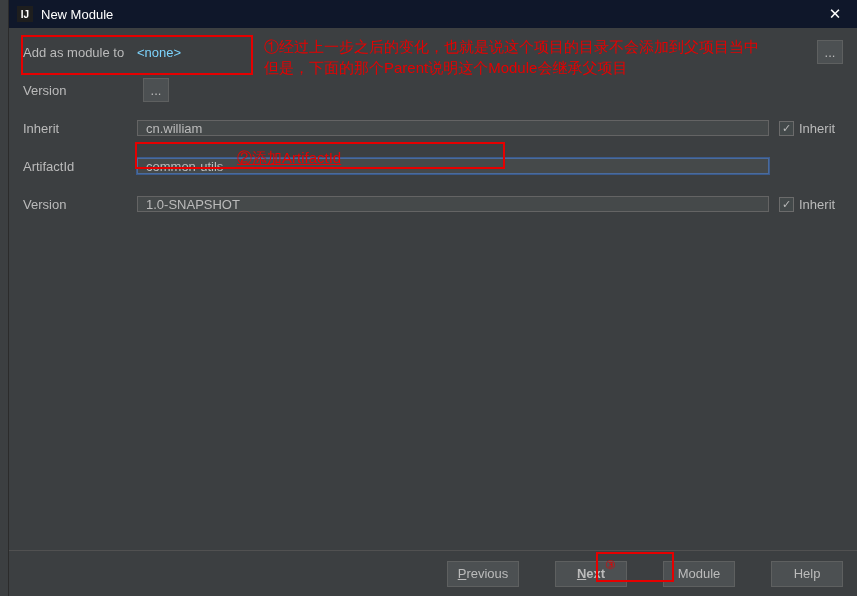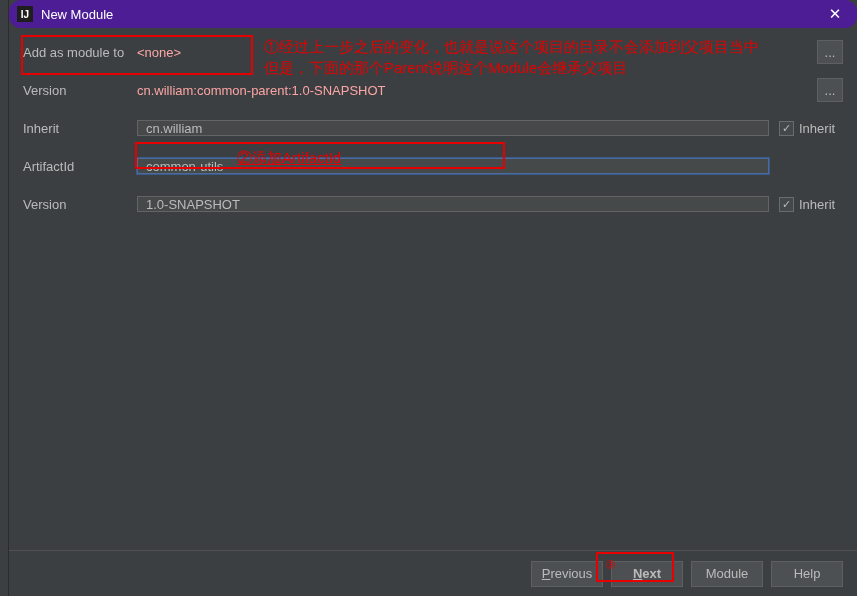--- a/index.html
+++ b/index.html
@@ -14,44 +14,44 @@
     .left-edge {
       position: absolute; left: 0; top: 0; width: 8px; height: 596px;
       background: #3c3f41;
     }
     .dialog {
       position: absolute; left: 8px; top: 0; width: 849px; height: 596px;
       background: #3c3f41;
       border-left: 1px solid #2b2b2b;
     }
     .titlebar {
-      height: 28px; background: #4c1d95;
+      height: 28px; background: #0f172a;
       display: flex; align-items: center; padding: 0 8px;
-      color: #ffffff; font-size: 13px; border-radius: 12px;
+      color: #ffffff; font-size: 13px;
     }
     .titlebar .app-icon {
       width: 16px; height: 16px; background: #1e1e1e; margin-right: 8px;
       display: flex; align-items: center; justify-content: center;
       font-size: 10px; font-weight: bold; color: #fff;
     }
     .titlebar .title { flex: 1; }
     .titlebar .close-btn {
       width: 28px; height: 28px; display: flex; align-items: center; justify-content: center;
       cursor: pointer; font-size: 15px;
     }
     .content { padding: 12px 14px 0 14px; }
     .row {
       display: flex; align-items: center; margin-bottom: 14px; min-height: 24px;
       position: relative;
     }
     .label {
       width: 114px; color: #bbbbbb;
       flex-shrink: 0;
     }
-    .value-text { color: #fca5a5; }
+    .value-text { color: #7dd3fc; }
     .input {
       background: #45494a; border: 1px solid #646464;
       color: #bbbbbb; height: 16px; padding: 0 8px;
       font-size: 13px; font-family: inherit;
       outline: none;
     }
     .input.focused { border: 1px solid #4a6b9c; box-shadow: 0 0 0 1px #3a5a8c; }
     .small-btn {
       width: 26px; height: 24px; background: #4c5052;
       border: 1px solid #5e6060; color: #bbbbbb;
@@ -72,21 +72,21 @@
     .footer {
       position: absolute; bottom: 0; left: 0; right: 0;
       height: 46px; border-top: 1px solid #515151;
       display: flex; align-items: center; justify-content: flex-end;
       padding: 0 14px; gap: 8px;
     }
     .btn {
       height: 26px; min-width: 72px; padding: 0 8px;
       background: #4c5052; border: 1px solid #5e6060;
       color: #bbbbbb; font-size: 13px; font-family: inherit;
-      cursor: pointer; display: flex; align-items: center; justify-content: center;
+      cursor: pointer; display: flex; align-items: center; justify-content: center; margin-left: 28px;
     }
     .btn .underline { text-decoration: underline; }
     
     .anno-box { position: absolute; border: 2px solid #e60000; pointer-events: none; }
     .anno-text { position: absolute; color: #e60000; font-size: 15px; pointer-events: none; line-height: 1.4; }
     .anno1-box { left: 12px; top: 35px; width: 232px; height: 40px; }
     .anno1-text { left: 255px; top: 36px; }
     .anno2-box { left: 126px; top: 142px; width: 370px; height: 27px; }
     .anno2-text { left: 228px; top: 147px; text-decoration: underline; }
     .anno3-box { left: 587px; top: 552px; width: 78px; height: 30px; }
@@ -108,21 +108,20 @@
   <div class="content">
 
     <div class="row">
       <div class="label">Add as module to</div>
       <div class="value-text" style="flex:1">&lt;none&gt;</div>
       <div class="small-btn">...</div>
     </div>
 
     <div class="row">
       <div class="label">Version</div>
-      <div class="value-text" style="flex:1">cn.william:common-parent:1.0-SNAPSHOT</div>
       <div class="small-btn">...</div>
     </div>
 
     <div class="row">
       <div class="label">Inherit</div>
       <div class="input-area">
         <input class="input input-full" value="cn.william" style="">
       </div>
       <label class="inherit">
         <span class="checkbox">✓</span>

